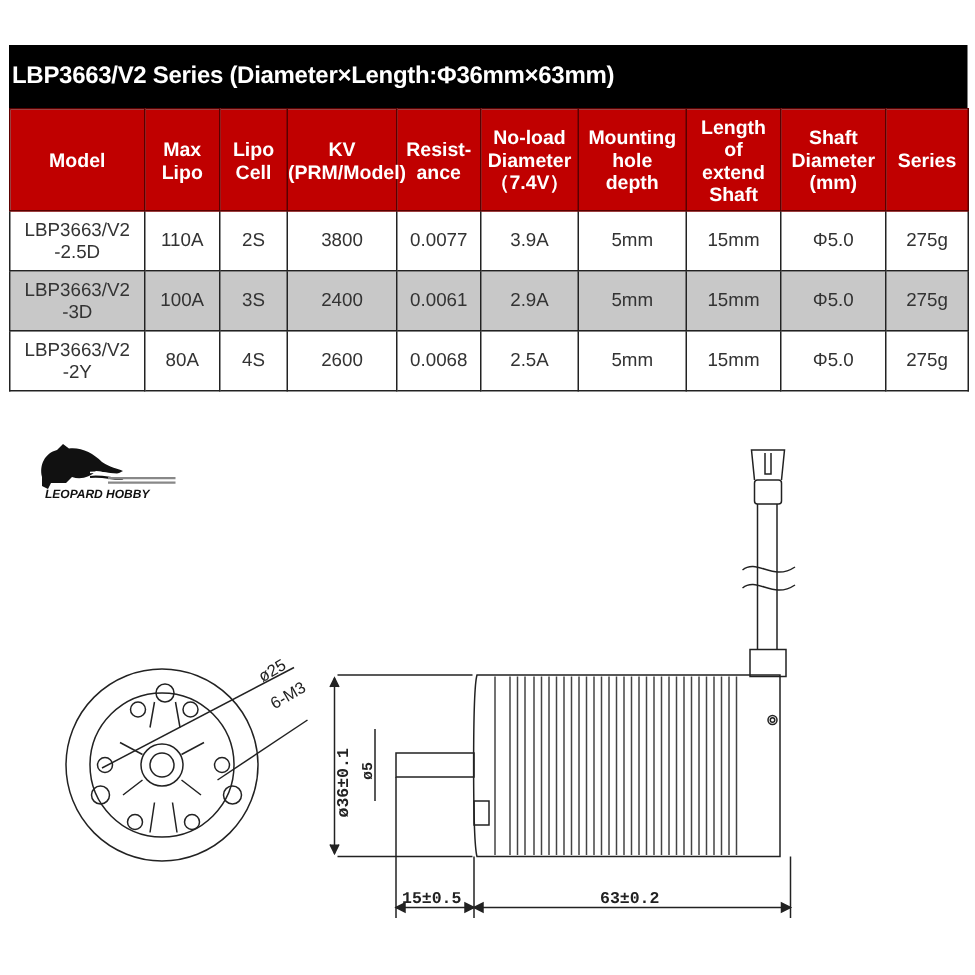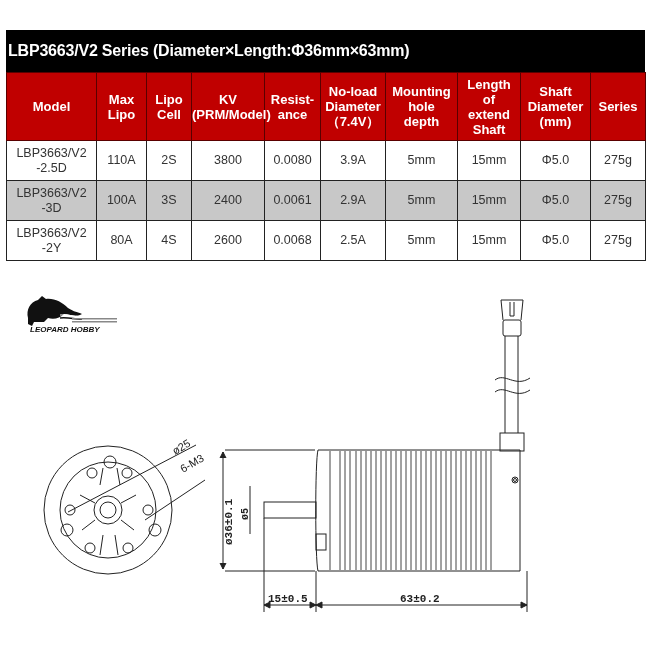--- a/index.html
+++ b/index.html
@@ -57,21 +57,21 @@
       <th>Series</th>
     </tr>
   </thead>
   <tbody>
     <tr>
       <td>LBP3663/V2
 -2.5D</td>
       <td>110A</td>
       <td>2S</td>
       <td>3800</td>
-      <td>0.0080</td>
+      <td>0.0077</td>
       <td>3.9A</td>
       <td>5mm</td>
       <td>15mm</td>
       <td>Φ5.0</td>
       <td>275g</td>
     </tr>
     <tr class="alt">
       <td>LBP3663/V2
 -3D</td>
       <td>100A</td>

